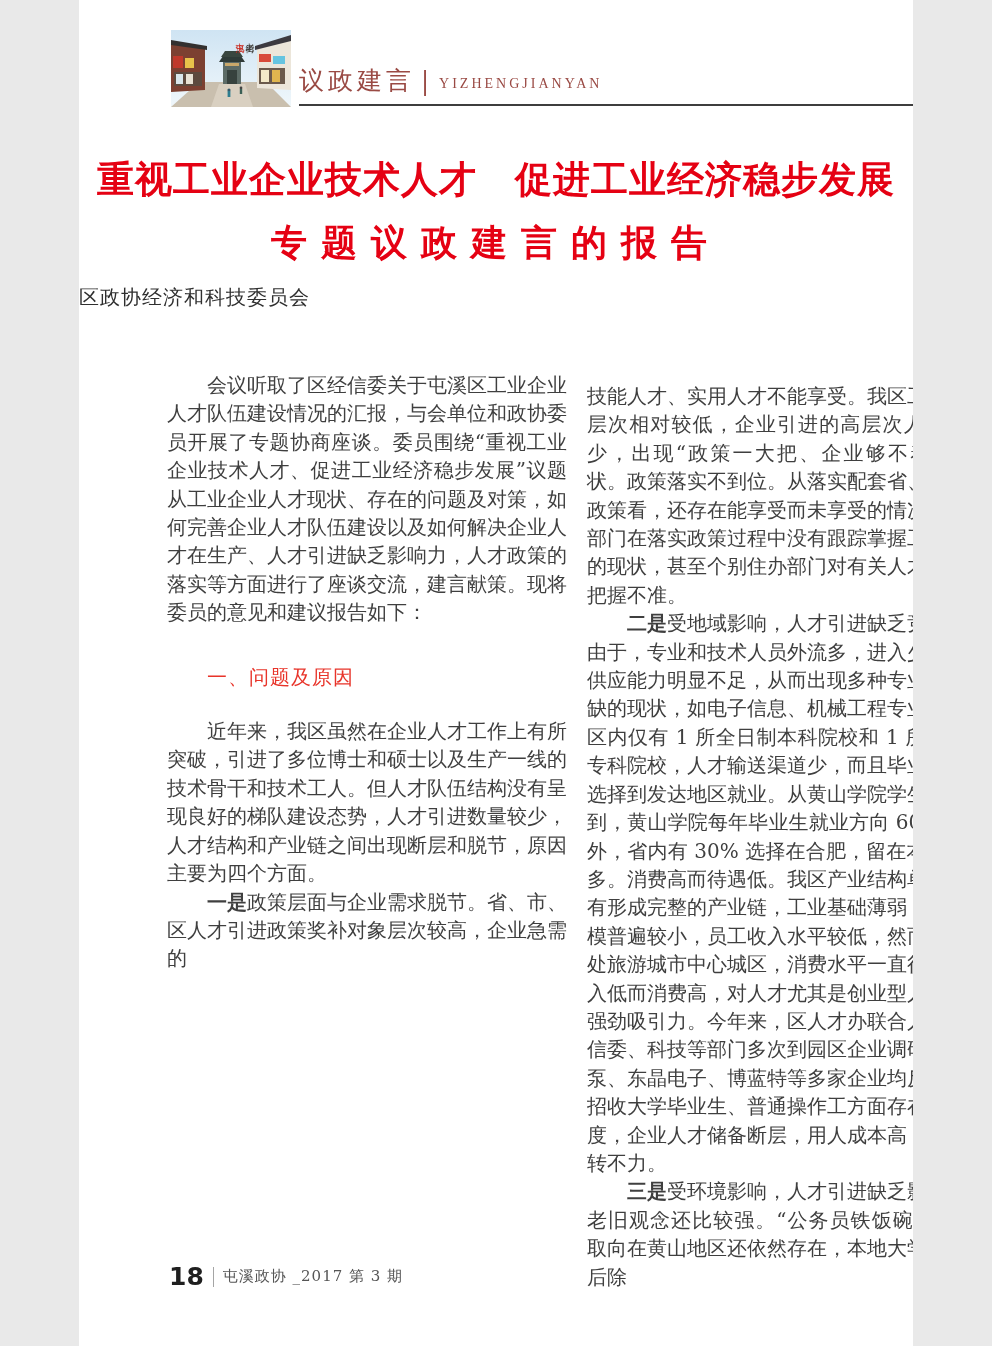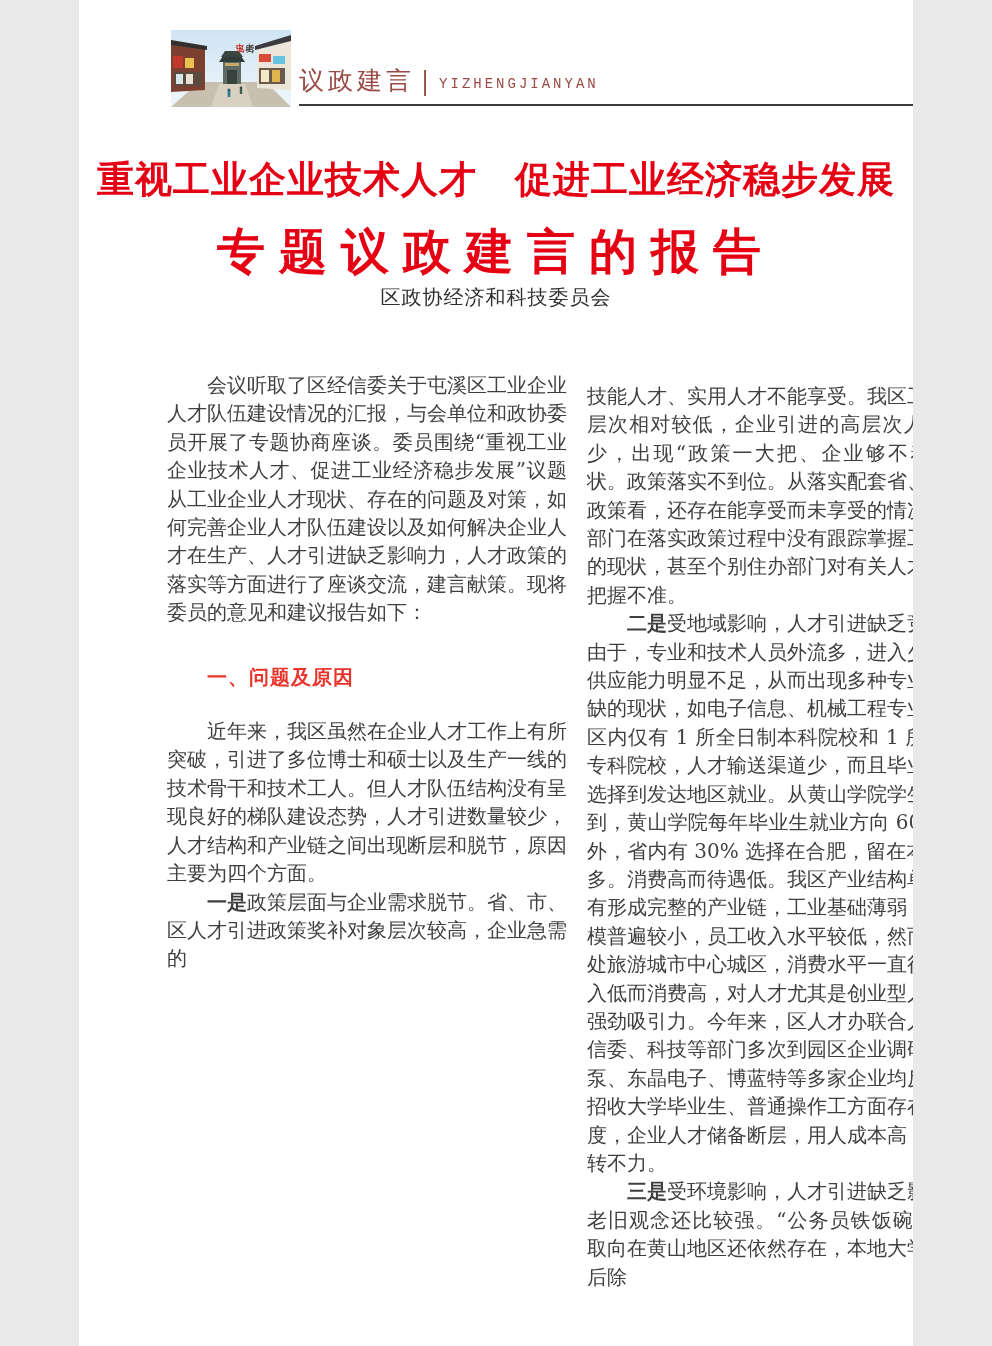--- a/index.html
+++ b/index.html
@@ -29,41 +29,41 @@
   .photo-caption .dark { color: #2c2722; }
 
   .brand {
     position: absolute; left: 220px; top: 64px;
     display: flex; align-items: center;
     color: var(--brand-maroon);
     white-space: nowrap;
   }
   .brand-cn { font-size: 25px; letter-spacing: 4px; }
   .brand-divider { font-size: 24px; margin: 0 10px 0 6px; font-weight: 200; transform: scaleY(1.1); }
-  .brand-en { font-size: 14px; letter-spacing: 3px; font-family: Liberation Mono, monospace; padding-top: 6px; }
+  .brand-en { font-size: 14px; letter-spacing: 3px; font-family: Liberation Serif, serif; padding-top: 6px; }
 
   .header-rule {
     position: absolute; left: 220px; right: 0; top: 104px;
     height: 2px; background: #3d3d3d;
   }
 
   
   .title-block {
     position: absolute; left: 0; right: 0; top: 156px;
     text-align: center;
     color: var(--title-red);
     font-family: "DejaVu Sans", "Liberation Sans", sans-serif;
     font-weight: bold;
   }
   .title-line1 { display: block; font-size: 37px; letter-spacing: 1px; line-height: 1.3; }
-  .title-line2 { display: block; font-size: 48px; letter-spacing: 14px; margin-top: 16px; line-height: 1.3; }
+  .title-line2 { display: block; font-size: 36px; letter-spacing: 14px; margin-top: 16px; line-height: 1.3; }
 
   .byline {
     position: absolute; left: 0; right: 0; top: 284px;
-    text-align: center;
+    text-align: left;
     font-size: 20px; color: #2f2f2f; letter-spacing: 1px;
   }
 
   
   .columns {
     position: absolute; left: 88px; top: 371px;
     width: 820px;
     display: flex; gap: 20px;
   }
   .col {
@@ -74,21 +74,21 @@
   }
   .col p { margin: 0; text-indent: 2em; }
   .col p.cont { text-indent: 0; margin-top: 11px; }
   .col p b.lead {
     font-family: "DejaVu Sans", "Liberation Sans", sans-serif;
     font-weight: bold;
   }
   .col h3.sec {
     margin: 36px 0 26px 0;
     text-indent: 2em;
-    font-size: 20px; font-weight: bold; letter-spacing: 1px;
+    font-size: 20px; font-weight: normal; letter-spacing: 1px;
     color: var(--heading-red);
     font-family: "DejaVu Sans", "Liberation Sans", sans-serif;
   }
 
   
   .footer {
     position: absolute; left: 90px; top: 1262px;
     display: flex; align-items: center;
   }
   .page-num {
@@ -169,14 +169,19 @@
         <p>近年来，我区虽然在企业人才工作上有所突破，引进了多位博士和硕士以及生产一线的技术骨干和技术工人。但人才队伍结构没有呈现良好的梯队建设态势，人才引进数量较少，人才结构和产业链之间出现断层和脱节，原因主要为四个方面。</p>
         <p><b class="lead">一是</b>政策层面与企业需求脱节。省、市、区人才引进政策奖补对象层次较高，企业急需的</p>
       </div>
     <div class="col" id="col-right">
         <p class="cont">技能人才、实用人才不能享受。我区工业发展层次相对较低，企业引进的高层次人才非常少，出现“政策一大把、企业够不着”的现状。政策落实不到位。从落实配套省、市人才政策看，还存在能享受而未享受的情况，有些部门在落实政策过程中没有跟踪掌握工业企业的现状，甚至个别住办部门对有关人才政策还把握不准。</p>
         <p><b class="lead">二是</b>受地域影响，人才引进缺乏竞争力。由于，专业和技术人员外流多，进入少，人才供应能力明显不足，从而出现多种专业人才紧缺的现状，如电子信息、机械工程专业等。辖区内仅有 1 所全日制本科院校和 1 所全日制专科院校，人才输送渠道少，而且毕业生大多选择到发达地区就业。从黄山学院学生处了解到，黄山学院每年毕业生就业方向 60% 在省外，省内有 30% 选择在合肥，留在本地的不多。消费高而待遇低。我区产业结构单一，没有形成完整的产业链，工业基础薄弱，企业规模普遍较小，员工收入水平较低，然而我区地处旅游城市中心城区，消费水平一直很高，收入低而消费高，对人才尤其是创业型人才缺乏强劲吸引力。今年来，区人才办联合人社、经信委、科技等部门多次到园区企业调研，工业泵、东晶电子、博蓝特等多家企业均反映，在招收大学毕业生、普通操作工方面存在很大难度，企业人才储备断层，用人成本高，生产运转不力。</p>
         <p><b class="lead">三是</b>受环境影响，人才引进缺乏影响力。老旧观念还比较强。“公务员铁饭碗”的意识取向在黄山地区还依然存在，本地大学生毕业后除</p>
       </div>
   </main>
 
+  <div class="footer">
+    <span class="page-num">18</span>
+    <span class="footer-divider"></span>
+    <span class="journal">屯溪政协 _2017 第 3 期</span>
+  </div>
 
 </div>
 
 </body></html>

